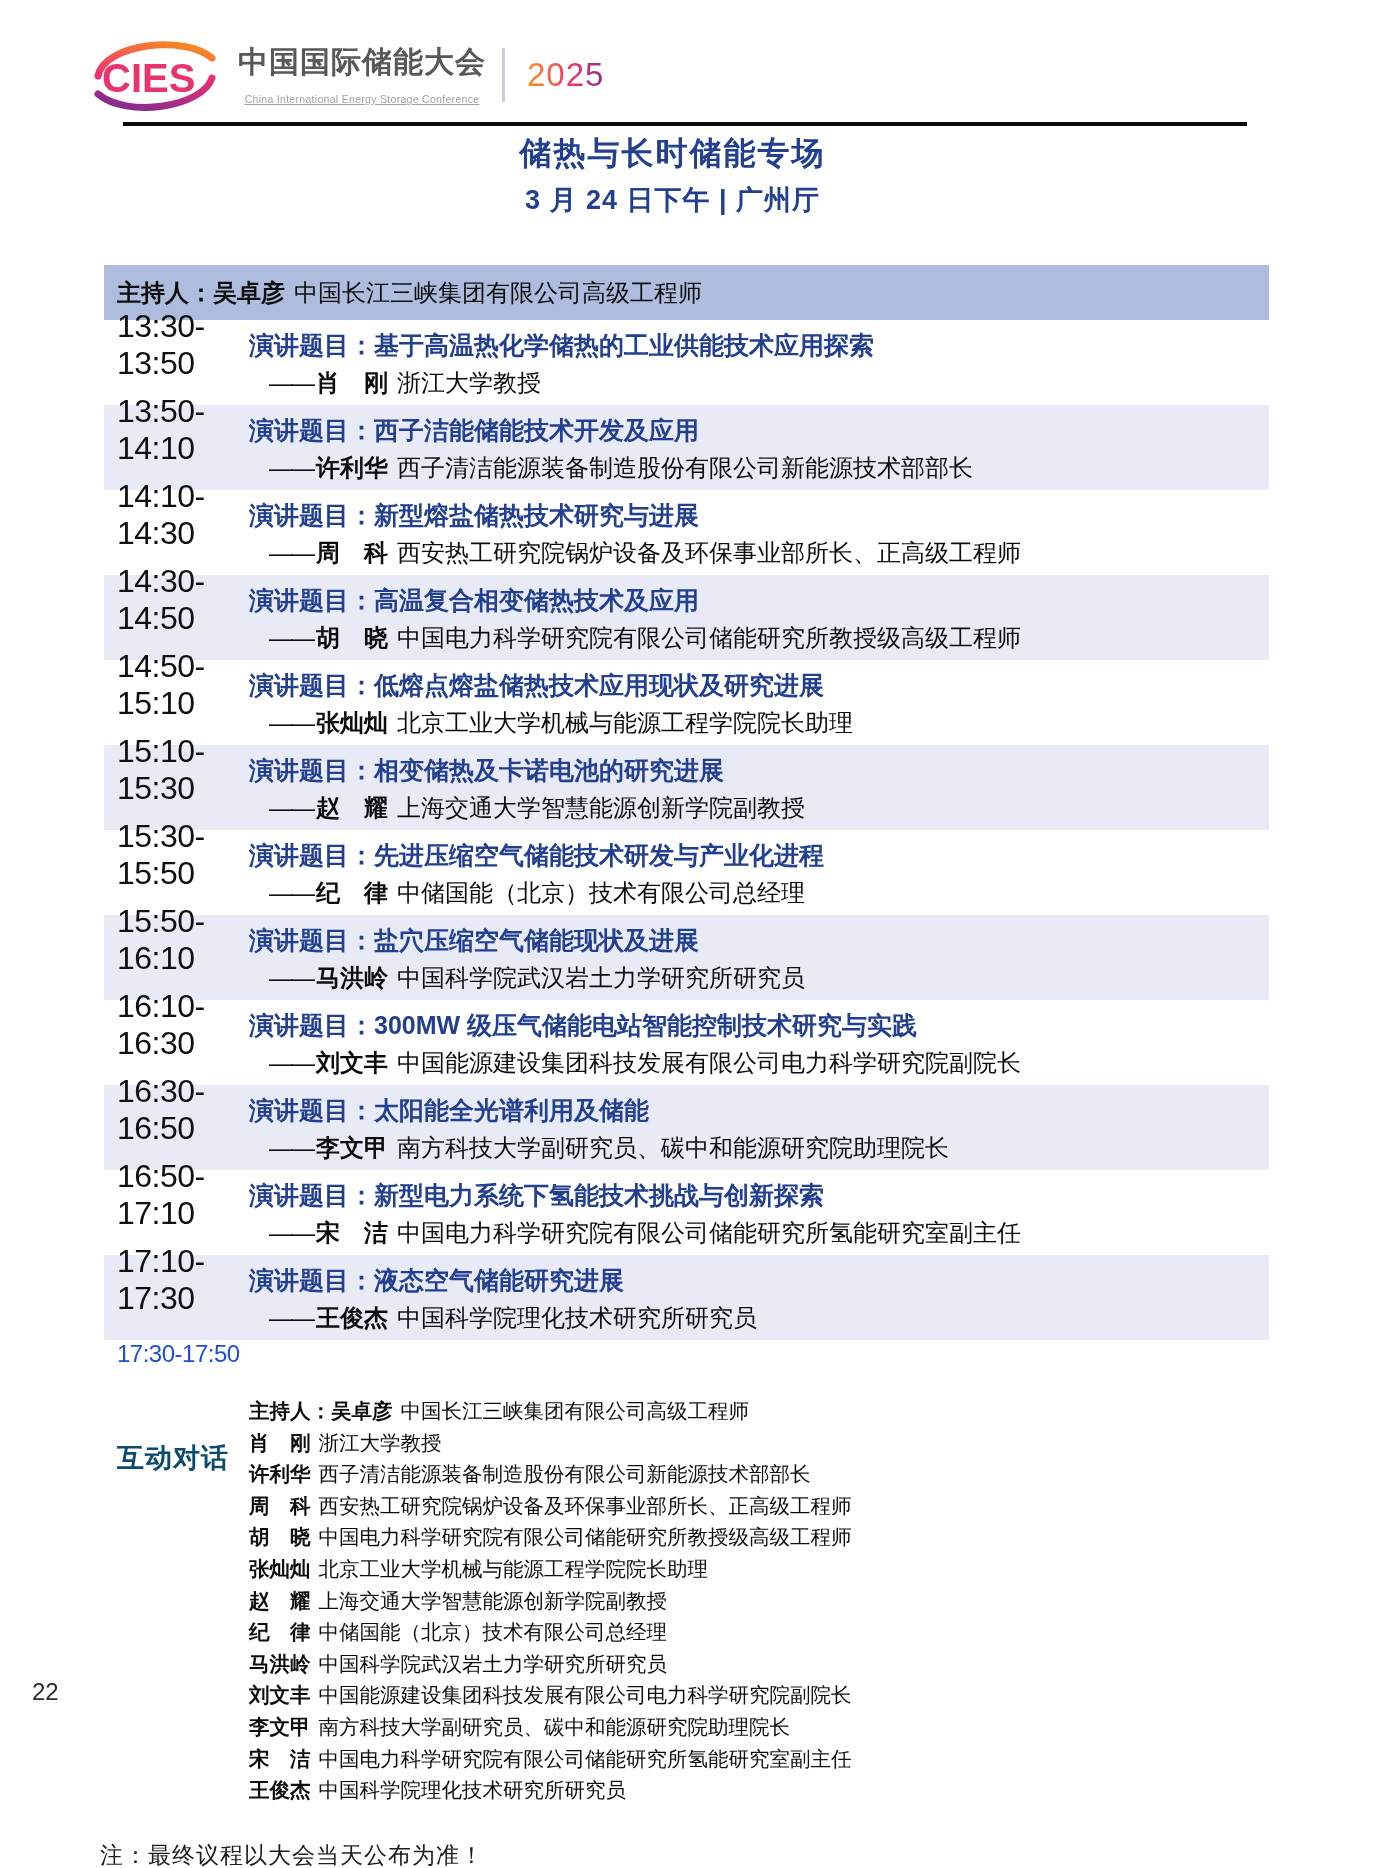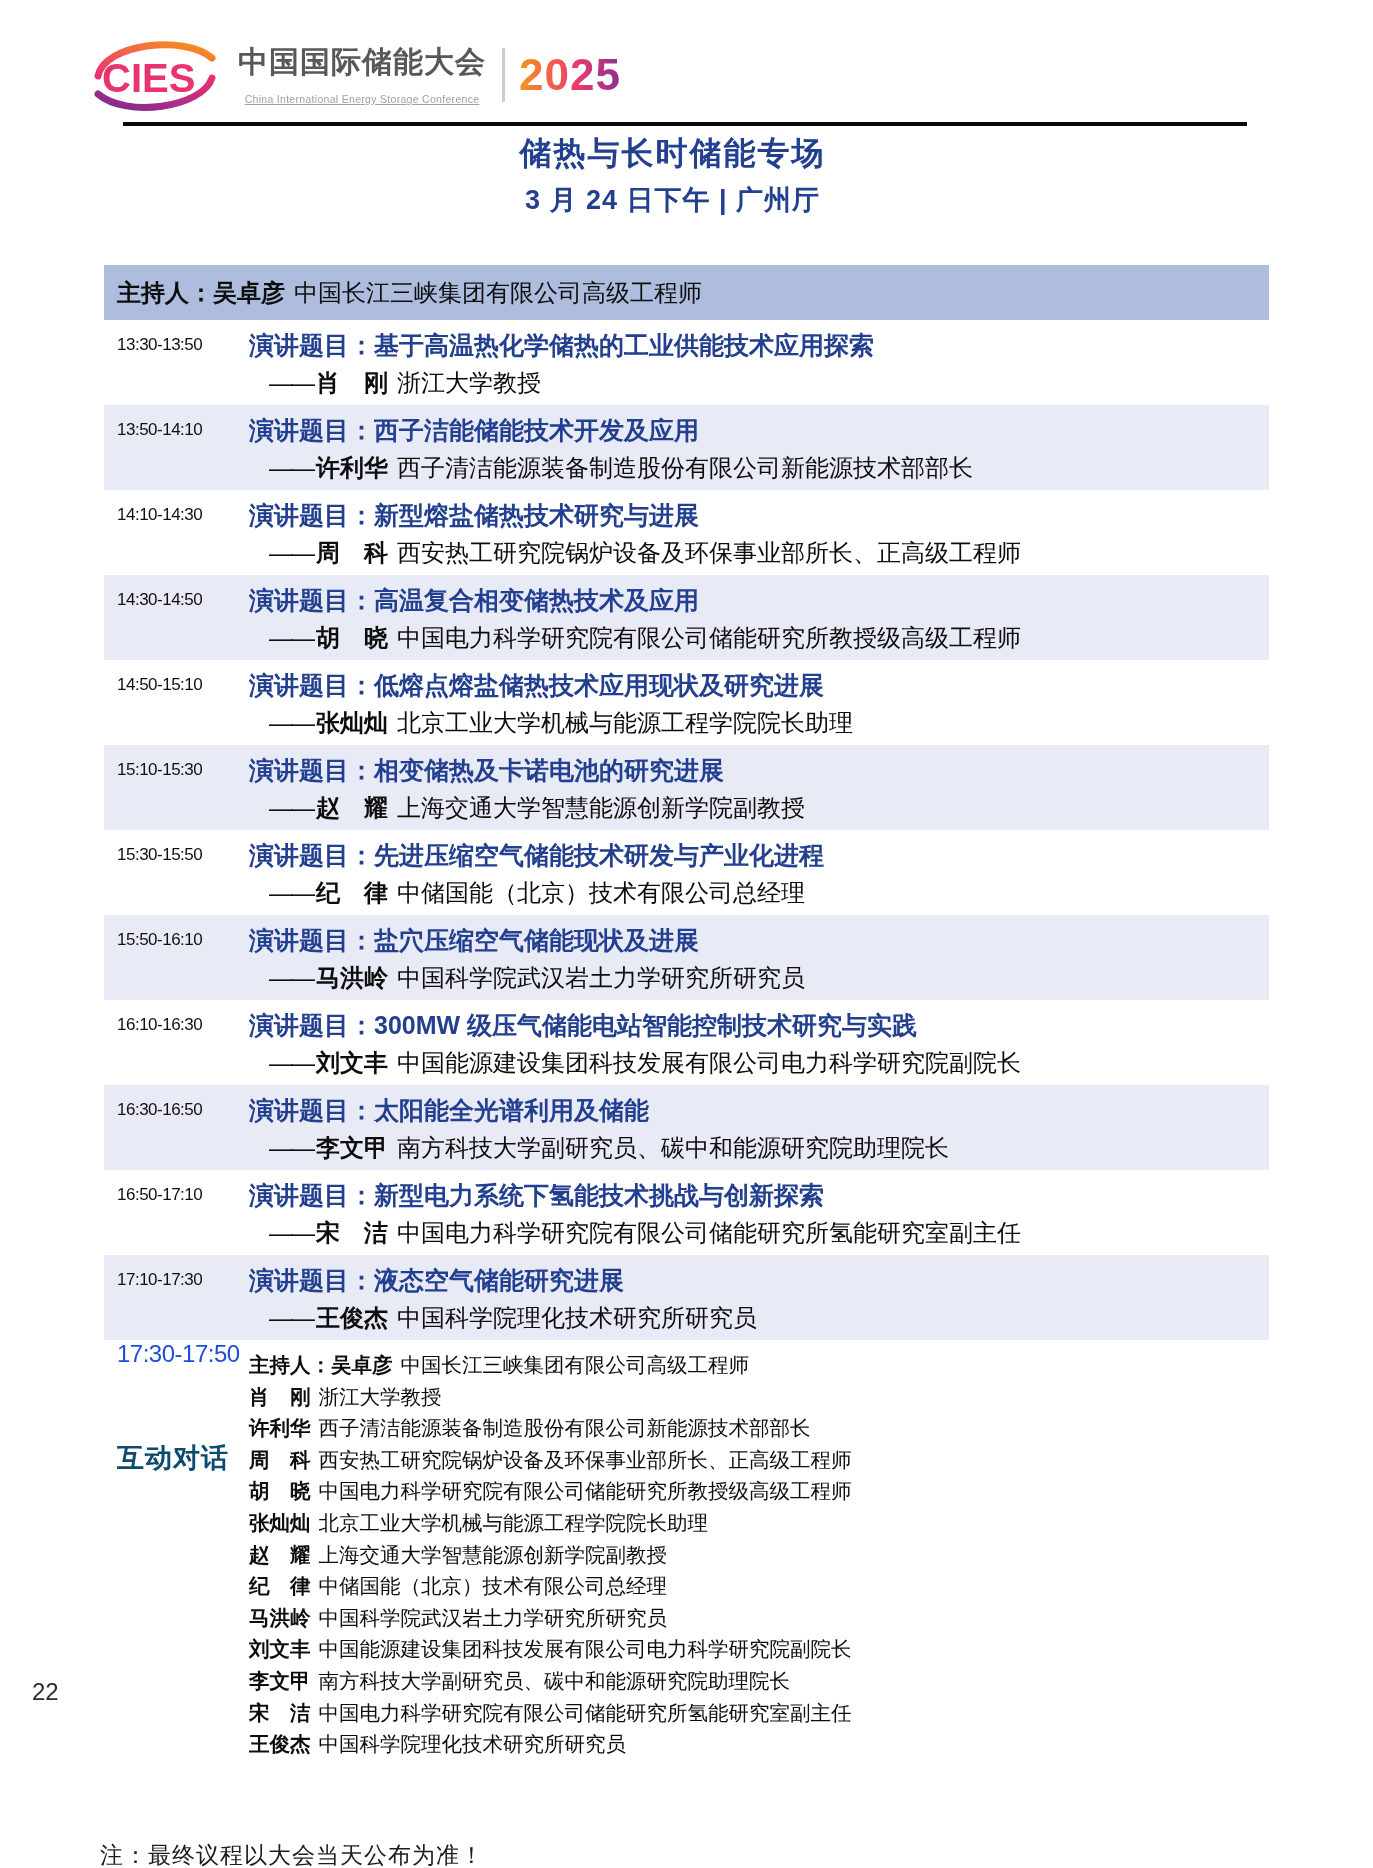--- a/index.html
+++ b/index.html
@@ -12,55 +12,55 @@
   }
 
   
   .logo { position:absolute; left:86px; top:34px; display:flex; align-items:center;text-align:center; }
   .logo-mark { position:relative; width:138px; height:82px; flex:none; }
   .logo-name { margin-left:14px; }
   .logo-name-cn { font-size:30px; font-weight:bold; color:#595757; letter-spacing:1px; line-height:34px; }
   .logo-name-en { font-size:10.5px; color:#9fa0a0; letter-spacing:.3px; margin-top:14px;text-decoration:underline; }
   .logo-divider { width:3px; height:54px; background:#c9cdd6; margin:0 14px 0 16px; }
   .logo-year {
-    font-size:44px; font-weight:bold; letter-spacing:1px;
+    font-size:33px; font-weight:normal; letter-spacing:1px;
     background:linear-gradient(90deg,#f7941d 0%,#ee3a6b 55%,#8c2f91 100%);
-    -webkit-background-clip:text; background-clip:text; color:transparent;
+    -webkit-background-clip:text; background-clip:text; color:transparent;margin-left:8px;
   }
 
   
   .header-rule { position:absolute; left:123px; top:122px; width:1124px; height:4px; background:#0a0a0a; }
   .page-header { position:absolute; left:90px; top:132px; width:1165px; text-align:center; color:#234090; }
   .page-title { font-size:32px; font-weight:bold; letter-spacing:2px; line-height:42px; }
   .page-subtitle { font-size:27px; font-weight:bold; letter-spacing:1px; margin-top:8px; line-height:36px; }
 
   
   .content { position:absolute; left:104px; top:265px; width:1165px; }
   .host-bar {
     height:55px; background:#aebdde; display:flex; align-items:center;
     padding-left:13px; font-size:24px; color:#0d0d0d;
   }
   .host-bar .bold { font-weight:bold; }
   .host-bar .host-aff { margin-left:9px; }
 
   .row { height:85px; padding:5px 0 0 13px; }
   #schedule-rows .row:nth-child(even) { background:#e8ebf6; }
   .row-line1 { height:40px; display:flex; align-items:center; }
-  .time { width:132px; flex:none; font-size:17px; color:#101010; letter-spacing:-0.5px; }
+  .time { width:132px; flex:none; font-size:32px; color:#101010; letter-spacing:-0.5px; }
   .topic { color:#234090; font-weight:bold; font-size:25px; white-space:nowrap; }
   .row-line2 { height:36px; padding-left:152px; display:flex; align-items:center; font-size:24px; white-space:nowrap; }
   .dash { letter-spacing:-2px; margin-right:3px; color:#111; }
   .speaker { font-weight:bold; color:#0d0d0d; }
   .affiliation { margin-left:9px; color:#0d0d0d; }
 
   
   .dialogue { position:relative; padding:9px 0 0 13px; height:418px; }
   .dialogue-time { position:absolute; left:13px; top:0; font-size:24px; letter-spacing:-0.5px; color:#1d4ed8; }
   .dialogue-label { position:absolute; left:13px; top:100px; color:#0c4a6e; font-weight:bold; font-size:27px; letter-spacing:1px; }
-  .dialogue-list { margin-left:132px; }
+  .dialogue-list { margin-left:132px;margin-top:46px; }
   .dl-line { line-height:31.6px; font-size:20.5px; color:#0d0d0d; white-space:nowrap; }
   .dl-name { font-weight:bold; }
   .dl-aff { margin-left:8px; }
 
   
   .footer-note { position:absolute; left:100px; top:1840px; font-size:23px; color:#1c1c1c; letter-spacing:1px; }
   .page-number { position:absolute; left:32px; top:1678px; font-size:24px; color:#2b2b2b; }
 </style>
 </head>
 <body>

